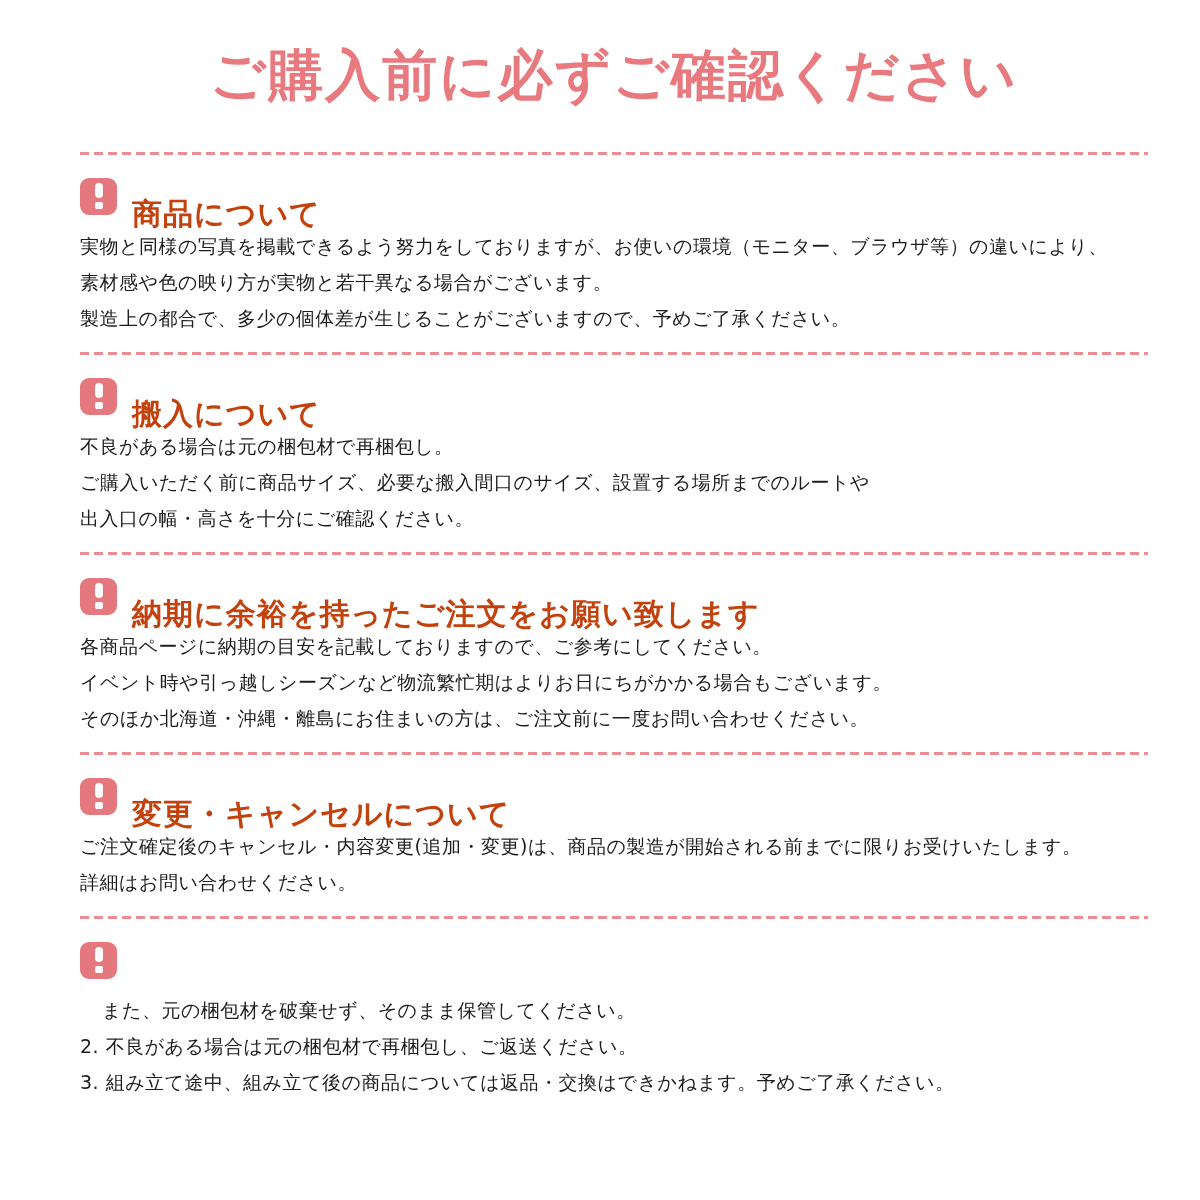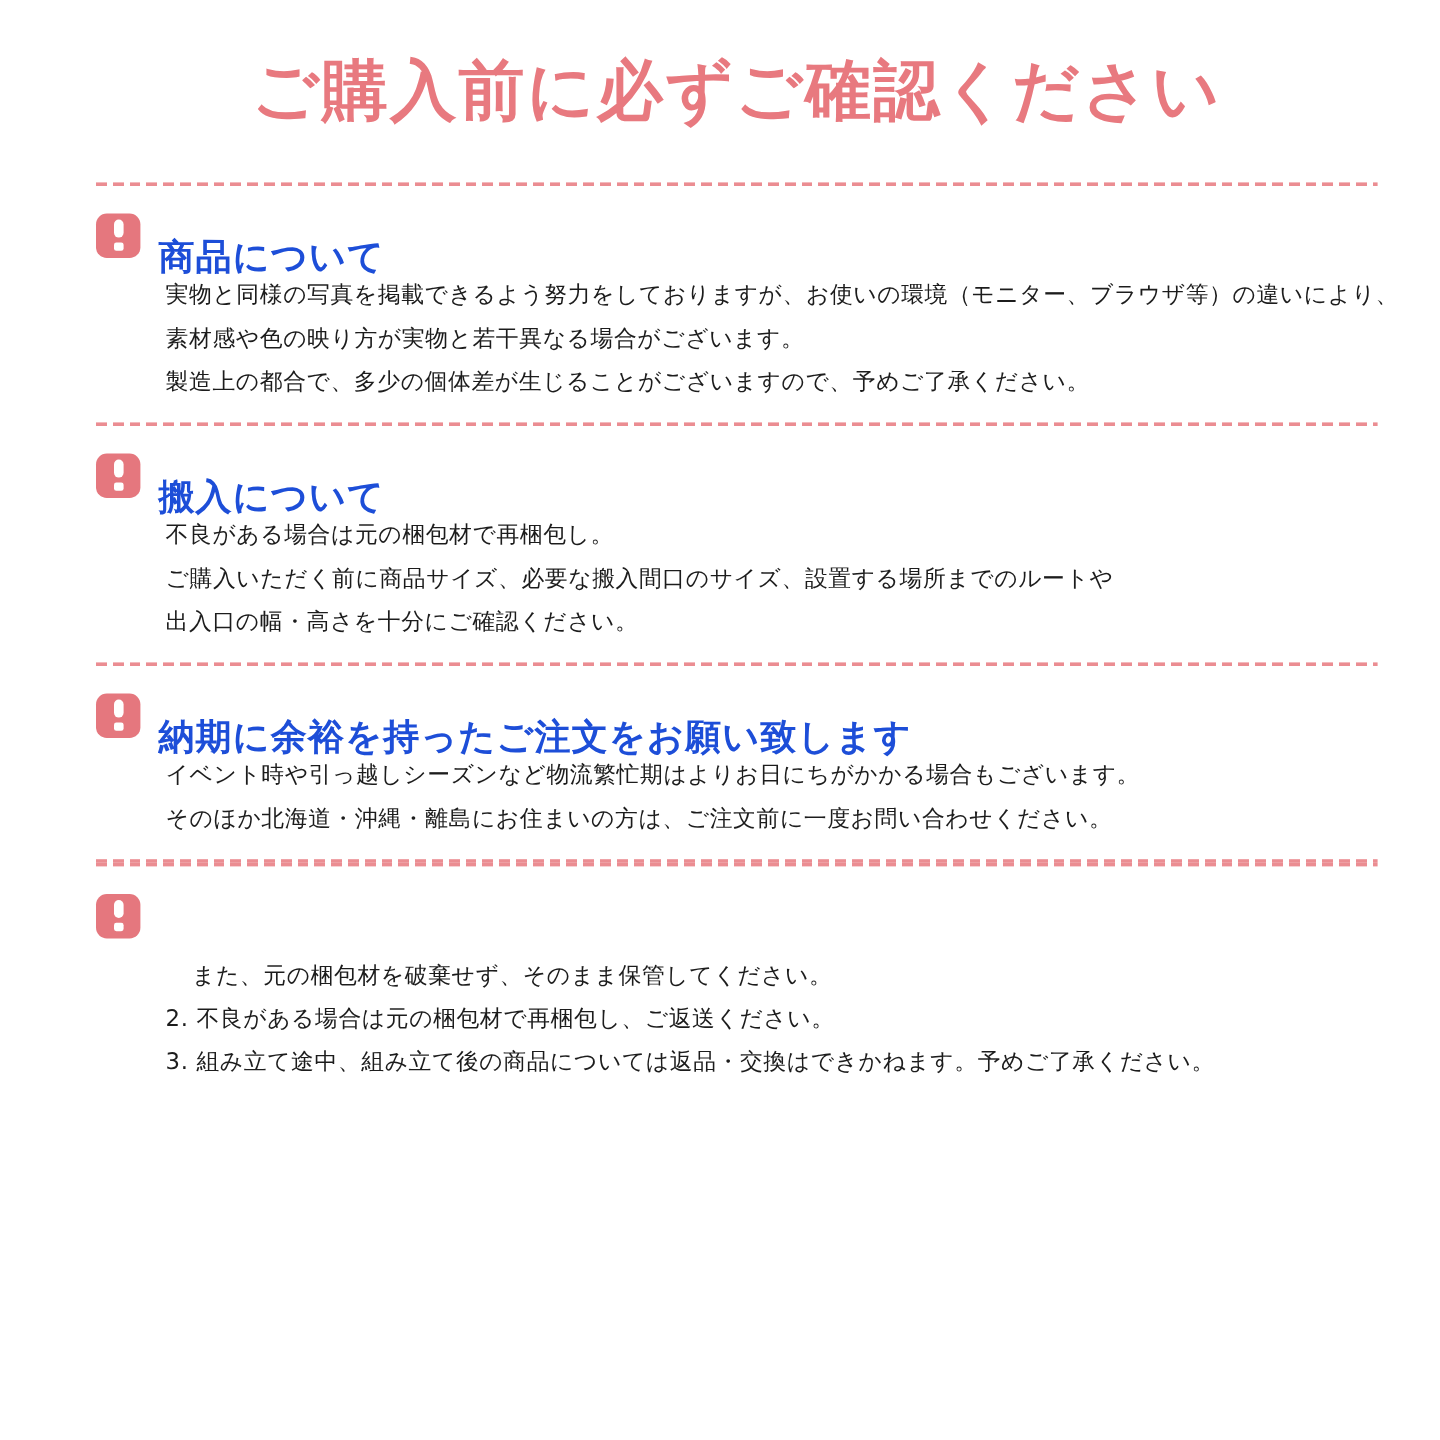--- a/index.html
+++ b/index.html
@@ -60,26 +60,26 @@
     display: block;
     width: 8px;
     height: 7px;
     margin-top: 4px;
     background: #ffffff;
     border-radius: 2px;
   }
   .section-title {
     font-size: 30px;
     font-weight: 700;
-    color: #1d4ed8;
+    color: #c2410c;
     letter-spacing: 1px;
     white-space: nowrap;
     margin-top: 36px;
   }
-  .section-body { margin-left: 58px; }
+  .section-body { }
   .body-line {
     font-size: 19px;
     line-height: 36px;
     color: #1c1c1c;
     white-space: nowrap;
     letter-spacing: 0.5px;
   }
   .body-line.indent { padding-left: 22px; }
 </style>
 </head>
@@ -127,27 +127,41 @@
 
   <section class="notice-section">
     <div class="section-header">
       <span class="alert-icon">
         <span class="excl-bar"></span>
         <span class="excl-dot"></span>
       </span>
       <h2 class="section-title">納期に余裕を持ったご注文をお願い致します</h2>
     </div>
     <div class="section-body">
+      <p class="body-line">各商品ページに納期の目安を記載しておりますので、ご参考にしてください。</p>
       <p class="body-line">イベント時や引っ越しシーズンなど物流繁忙期はよりお日にちがかかる場合もございます。</p>
       <p class="body-line">そのほか北海道・沖縄・離島にお住まいの方は、ご注文前に一度お問い合わせください。</p>
     </div>
   </section>
 
   <div class="divider"></div>
 
+  <section class="notice-section">
+    <div class="section-header">
+      <span class="alert-icon">
+        <span class="excl-bar"></span>
+        <span class="excl-dot"></span>
+      </span>
+      <h2 class="section-title">変更・キャンセルについて</h2>
+    </div>
+    <div class="section-body">
+      <p class="body-line">ご注文確定後のキャンセル・内容変更(追加・変更)は、商品の製造が開始される前までに限りお受けいたします。</p>
+      <p class="body-line">詳細はお問い合わせください。</p>
+    </div>
+  </section>
 
   <div class="divider"></div>
 
   <section class="notice-section">
     <div class="section-header">
       <span class="alert-icon">
         <span class="excl-bar"></span>
         <span class="excl-dot"></span>
       </span>
     </div>

